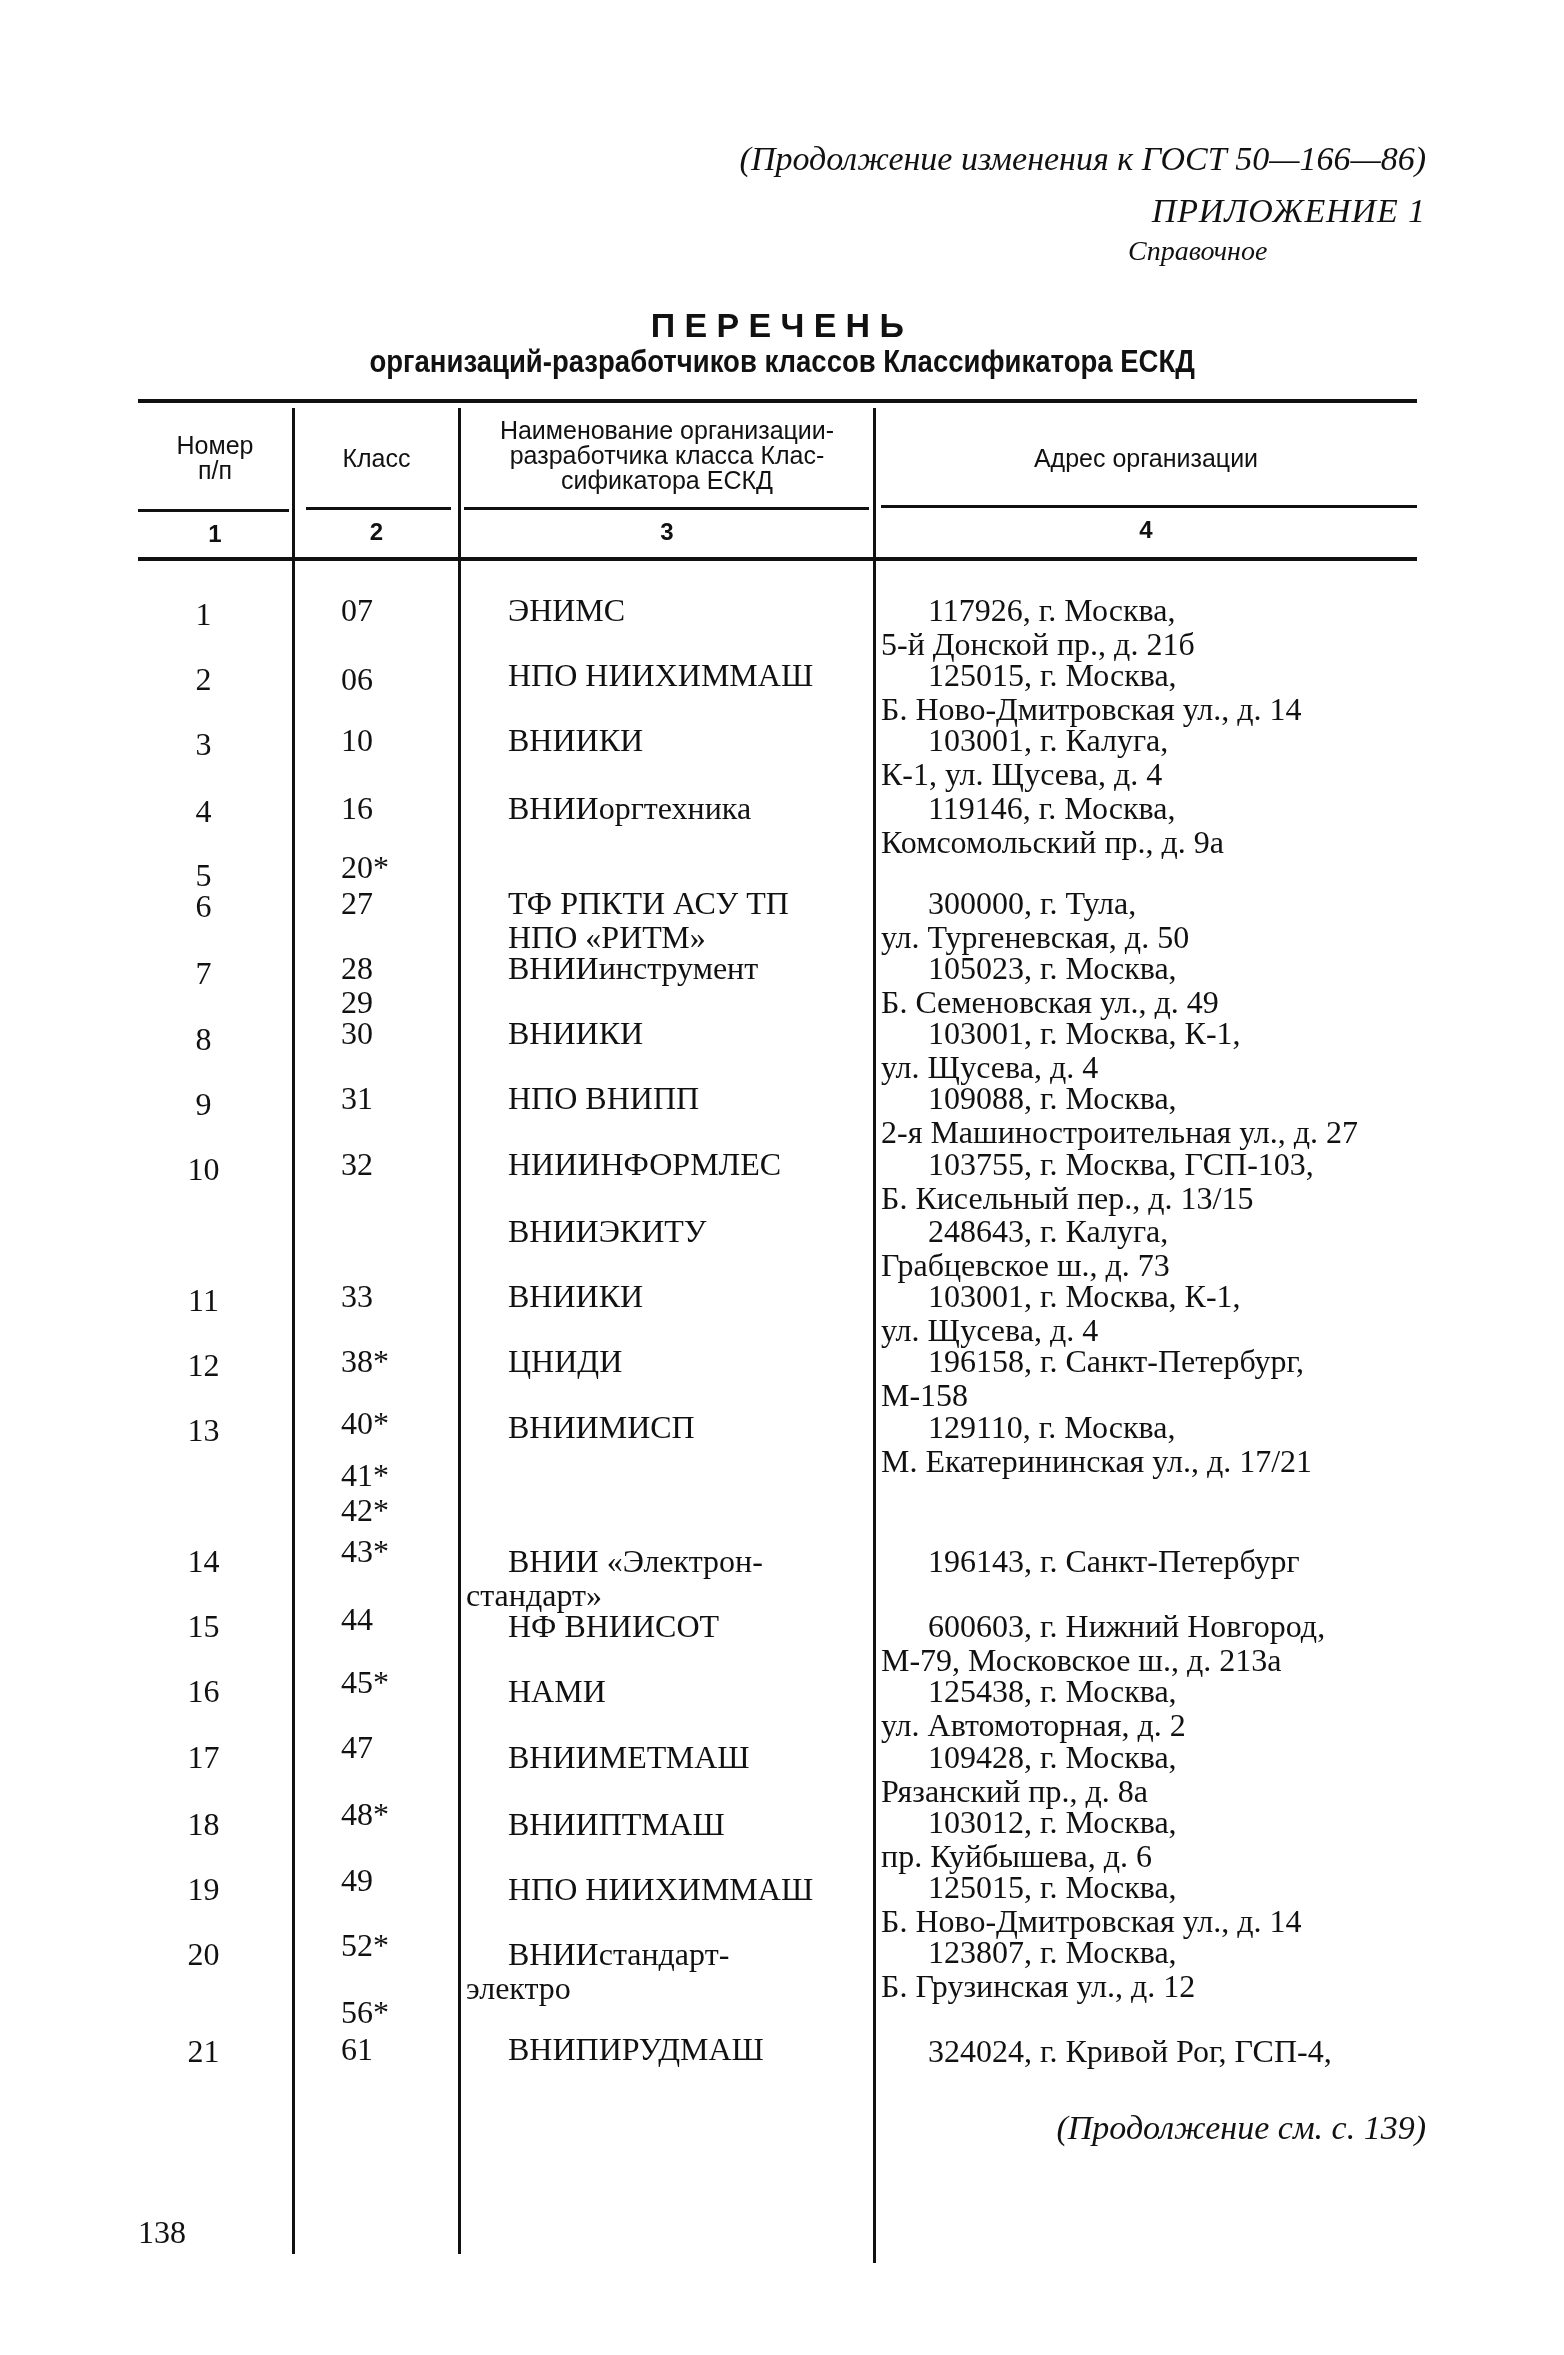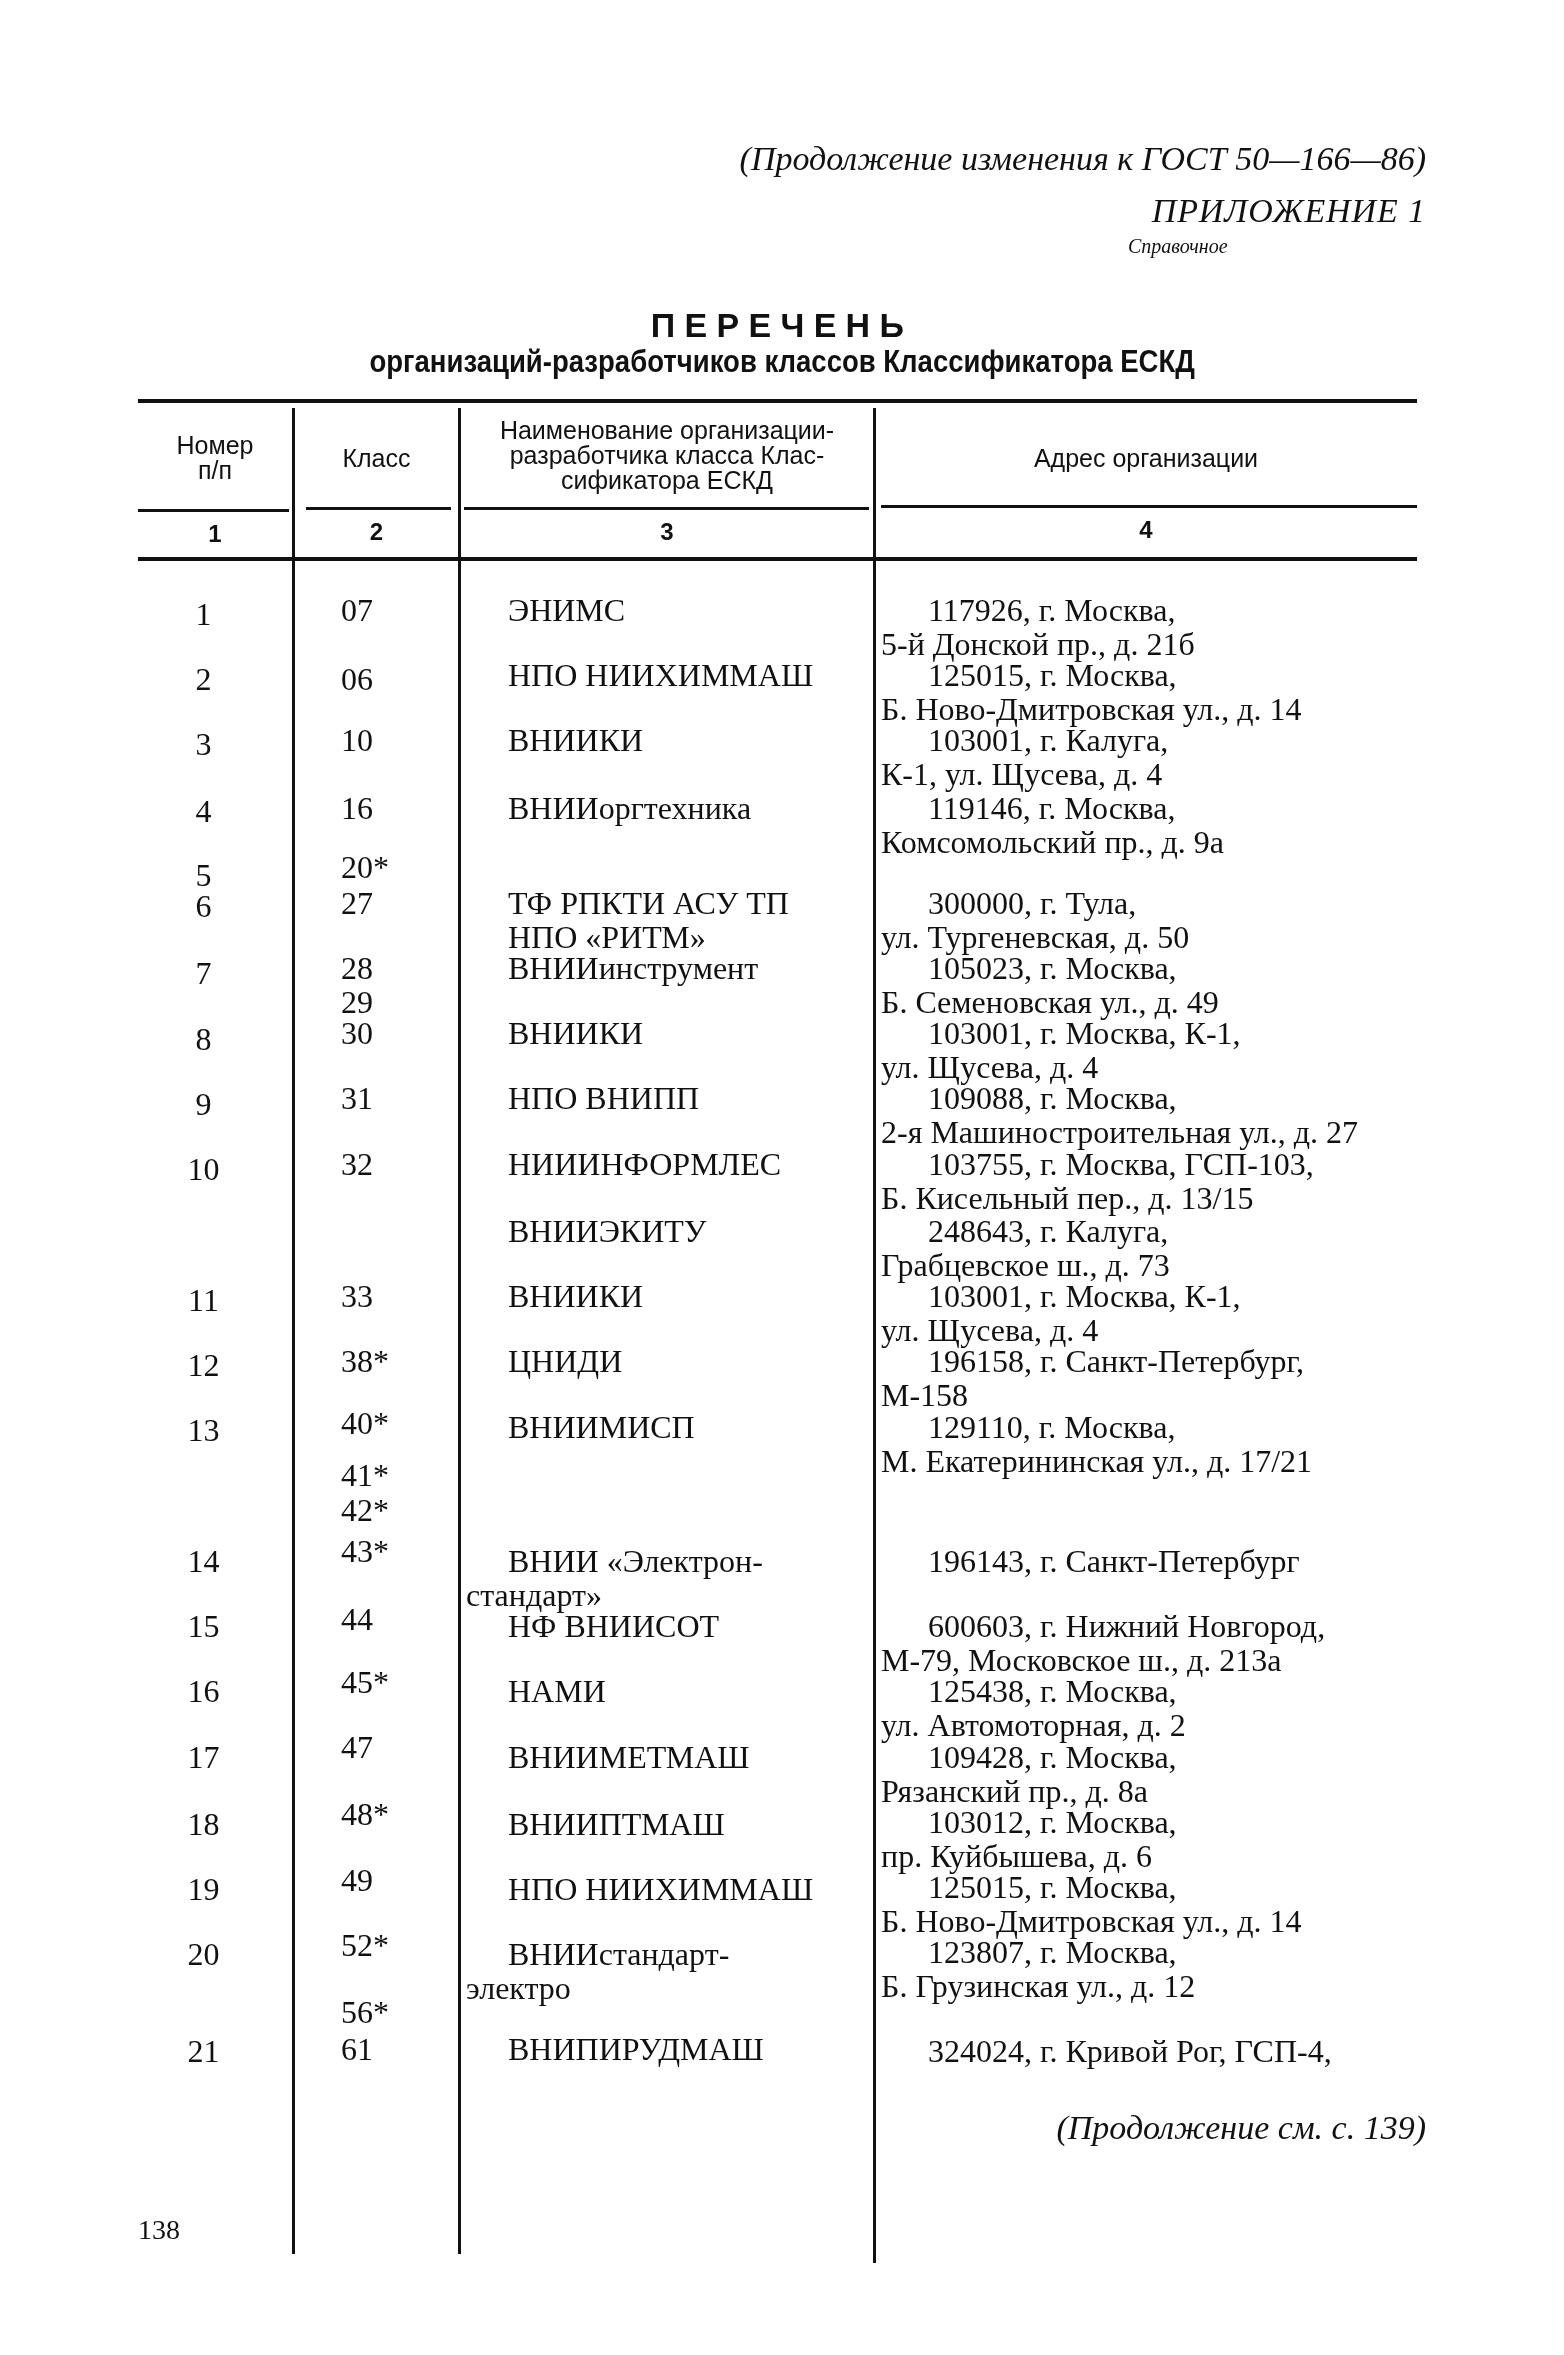--- a/index.html
+++ b/index.html
@@ -4,40 +4,40 @@
 <style>
   html, body { margin: 0; padding: 0; background: #ffffff; }
   body {
     width: 1564px; height: 2356px; position: relative; overflow: hidden;
     font-family: "Liberation Serif", "DejaVu Serif", serif; color: #111111;
   }
   .abs { position: absolute; white-space: nowrap; }
   .italic { font-style: italic; }
   .hdr-cont { right: 138px; top: 140px; font-size: 34px; }
   .hdr-app { right: 138px; top: 192px; font-size: 34px; letter-spacing: 0.9px; }
-  .hdr-ref { left: 1128px; top: 235px; font-size: 20px; }
+  .hdr-ref { left: 1128px; top: 235px; font-size: 28px; }
   .title-main { left: 0; width: 1564px; text-align: center; top: 306px; font-size: 34px; font-weight: bold; letter-spacing: 9.3px; font-family: "Liberation Sans", "DejaVu Sans", sans-serif; }
   .title-sub { left: 0; width: 1564px; text-align: center; top: 343px; font-size: 32px; font-weight: bold; font-family: "Liberation Sans", "DejaVu Sans", sans-serif; transform: scaleX(0.86); transform-origin: 783px 0; }
 
   .hline { position: absolute; background: #111; }
   .vline { position: absolute; background: #111; width: 2.8px; }
 
   .th { position: absolute; text-align: center; font-family: "Liberation Sans", "DejaVu Sans", sans-serif; font-size: 25px; line-height: 25px; }
   .colnum { position: absolute; text-align: center; font-family: "Liberation Sans", "DejaVu Sans", sans-serif; font-size: 24px; font-weight: bold; }
 
   .cell { position: absolute; font-size: 32px; line-height: 34px; white-space: nowrap; }
   .c-num { left: 138px; width: 131px; text-align: center; }
   .c-cls { left: 341px; }
   .c-org { left: 508px; }
   .c-addr { left: 881px; }
   .c-addr .l1 { padding-left: 47px; display: block; }
   .c-addr .l2 { display: block; }
 
   .footer-cont { right: 138px; top: 2109px; font-size: 34px; }
-  .page-no { left: 138px; top: 2214px; font-size: 28px; }
+  .page-no { left: 138px; top: 2214px; font-size: 32px; }
 </style>
 </head>
 <body>
 
 <div class="abs italic hdr-cont">(Продолжение изменения к ГОСТ 50—166—86)</div>
 <div class="abs italic hdr-app">ПРИЛОЖЕНИЕ 1</div>
 <div class="abs italic hdr-ref">Справочное</div>
 
 <div class="abs title-main">ПЕРЕЧЕНЬ</div>
 <div class="abs title-sub">организаций-разработчиков классов Классификатора ЕСКД</div>

